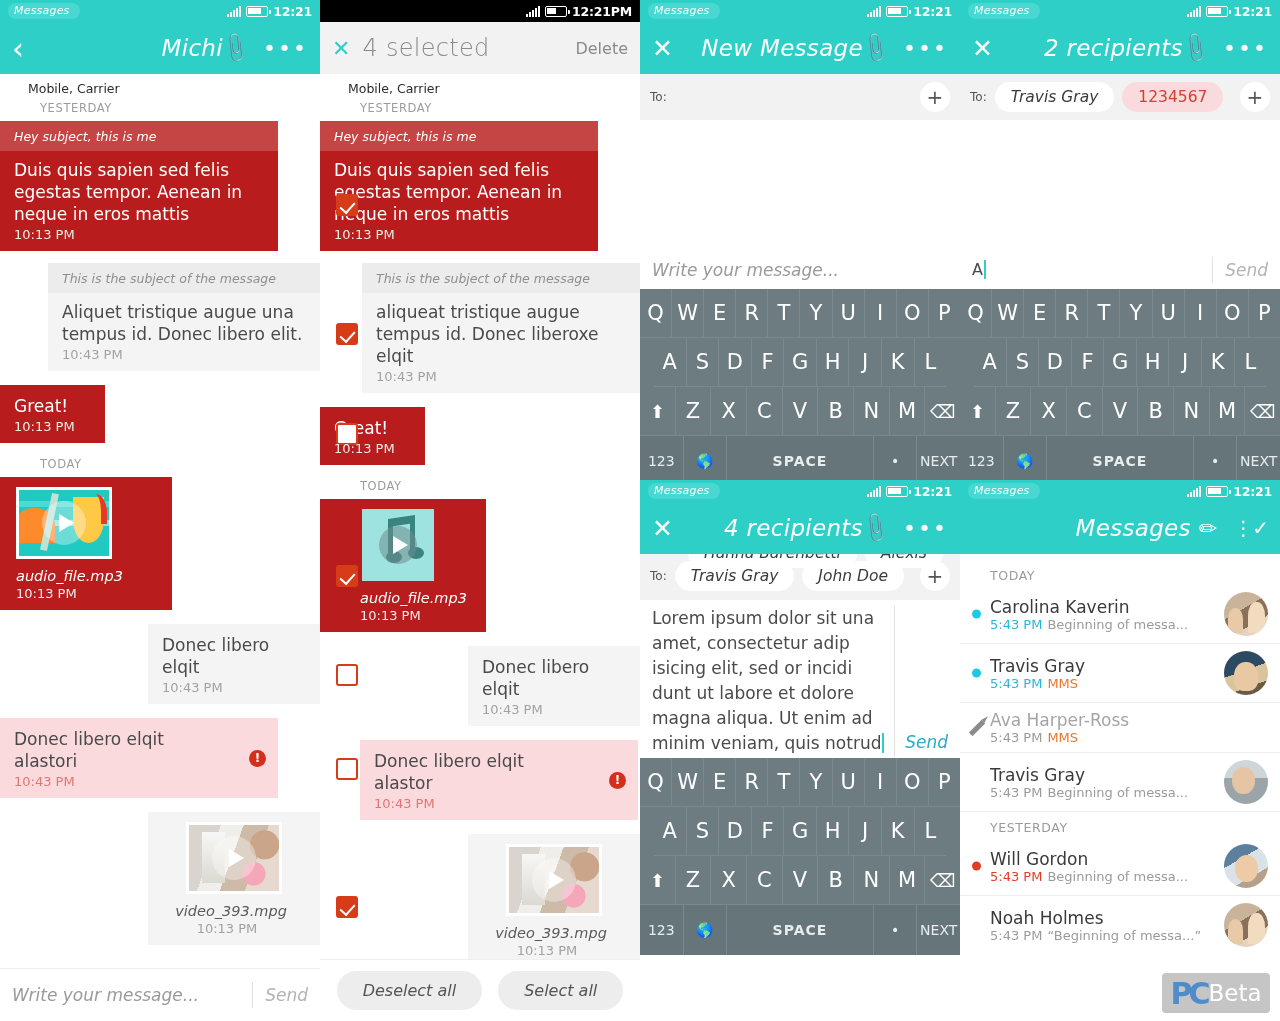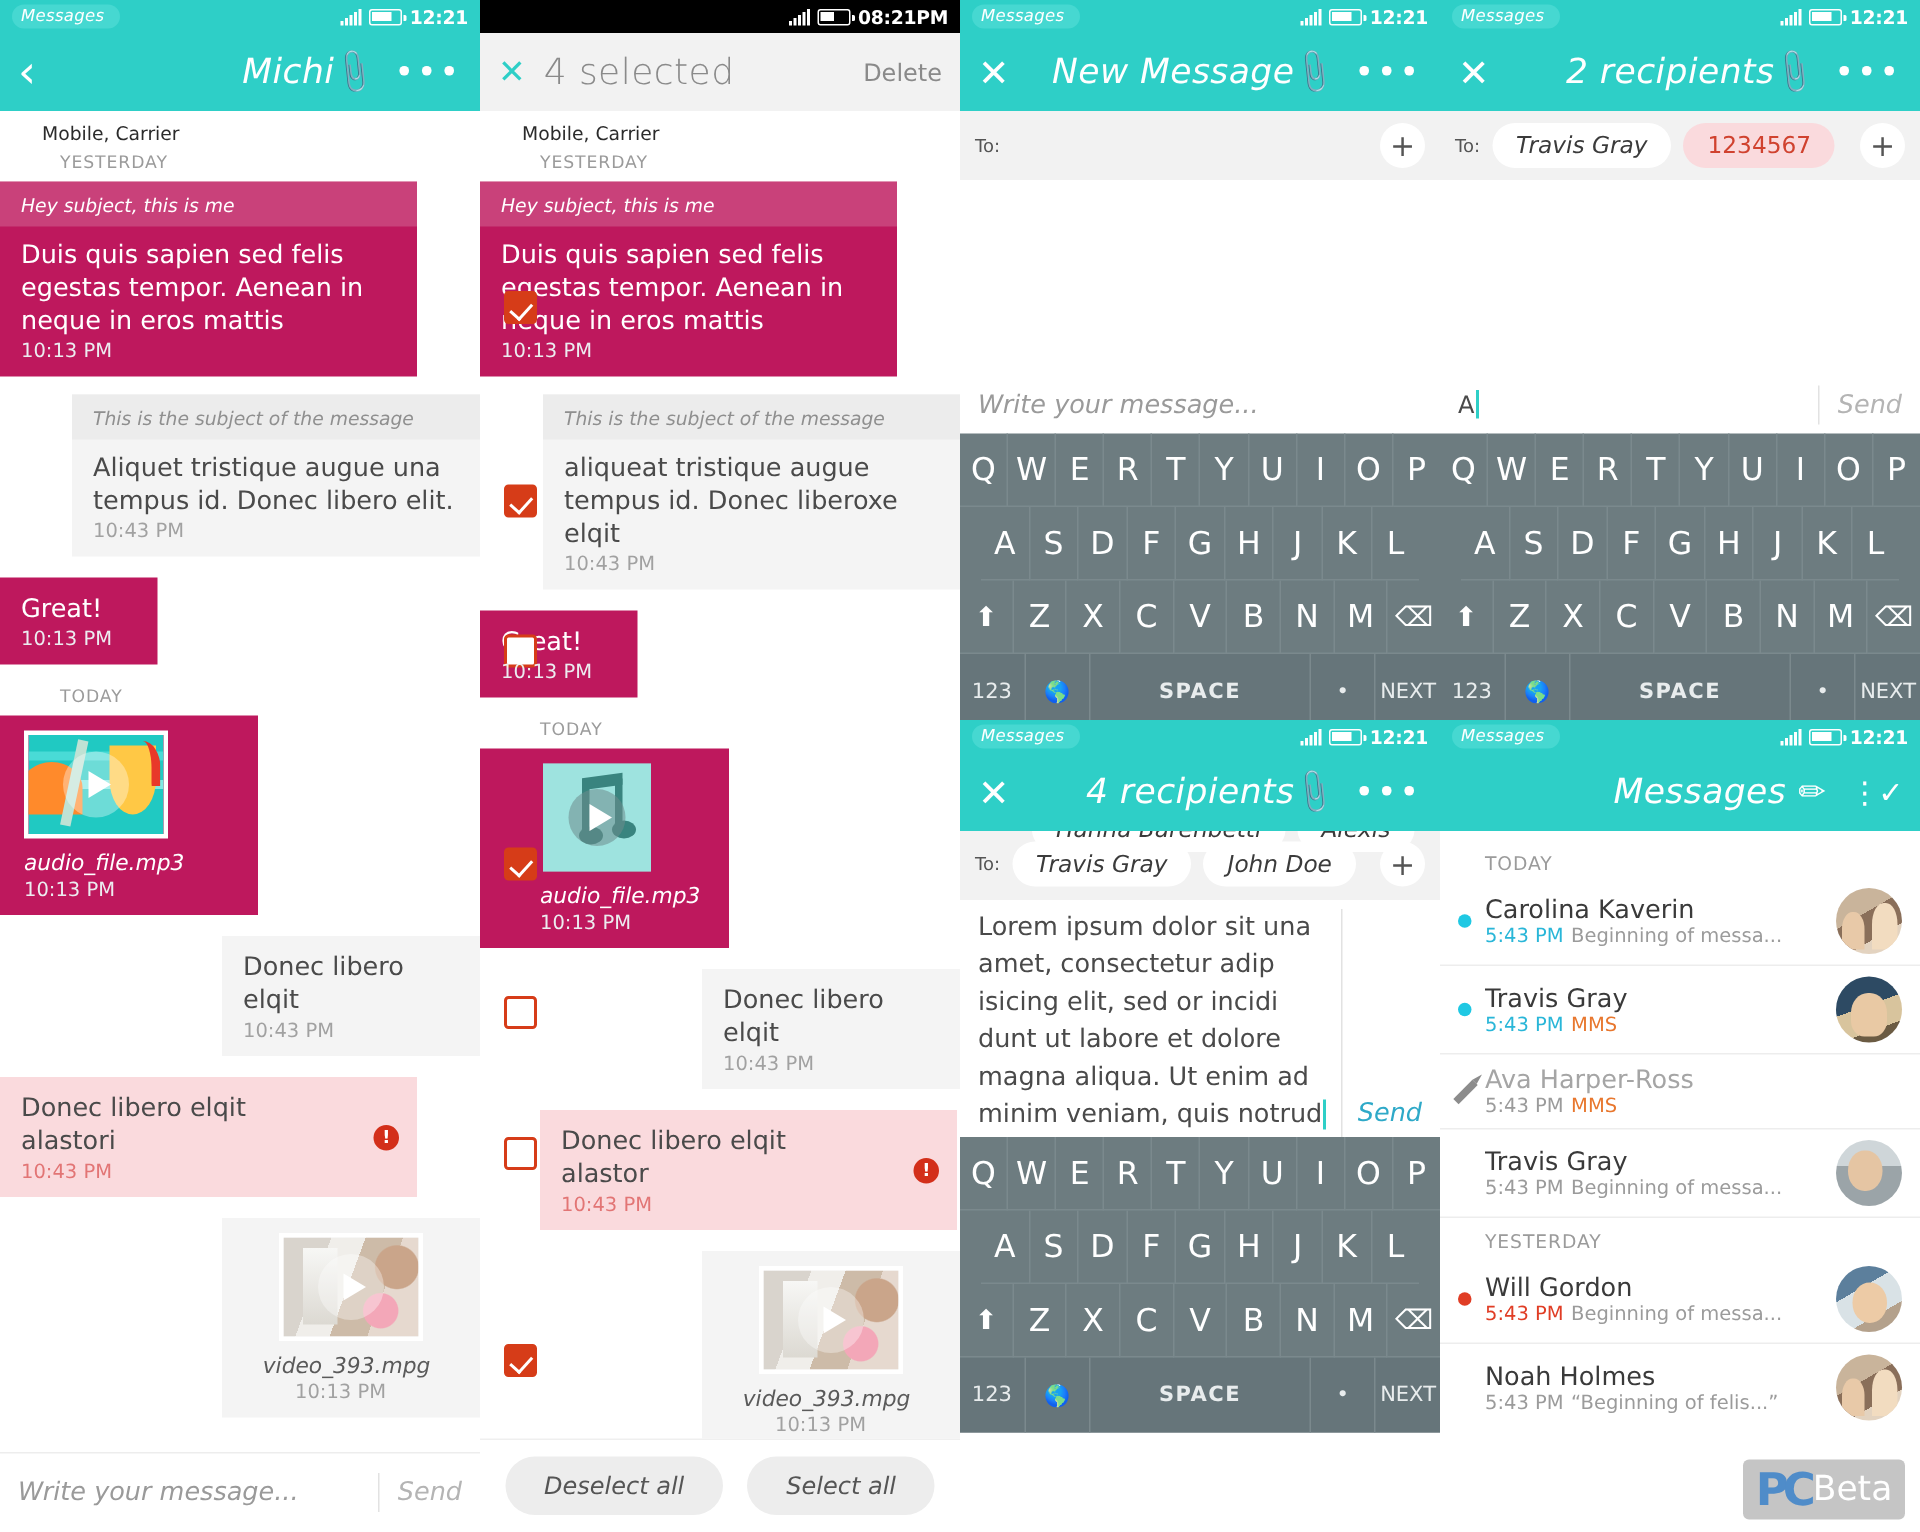--- a/index.html
+++ b/index.html
@@ -66,21 +66,21 @@
   
   .convo { position: relative; background: #fff; height: 100%; overflow: hidden; }
   .carrier { font-size: 12.5px; color: #2b2b2b; padding: 7px 0 0 28px; }
   .daysep { font-size: 11.5px; color: #9b9b9b; padding: 5px 0 6px 40px;
             letter-spacing: .6px; }
   .row { position: relative; display: flex; }
   .row.out { justify-content: flex-start; }
   .row.in  { justify-content: flex-end; }
 
   .bub { max-width: 278px; }
-  .bub.out { background: #be185d; color: #fff; }
+  .bub.out { background: #b91c1c; color: #fff; }
   .bub.in  { background: #f4f4f4; color: #4a4a4a; }
   .bub.err { background: #fadadd; color: #4a4a4a; }
   .subject {
     font-size: 12.5px; font-style: italic; padding: 8px 14px 7px 14px;
   }
   .bub.out .subject { background: rgba(255,255,255,.18); color:#fff; }
   .bub.in  .subject { background: #ececec; color: #8f8f8f; }
   .btxt { font-size: 17px; line-height: 22px; padding: 8px 14px 0 14px; }
   .bub.in .btxt, .bub.err .btxt { color:#4a4a4a; }
   .btime { font-size: 13px; padding: 2px 14px 9px 14px; opacity: .92; }
@@ -392,21 +392,21 @@
         <span class="bars">
             <i></i>
             <i></i>
             <i></i>
             <i></i>
             <i></i>
           </span>
         <span class="batt">
             <b style="width:52%"></b>
           </span>
-        <span class="sb-time">08:21PM</span>
+        <span class="sb-time">12:21PM</span>
       </span>
     </div>
 
     <div class="toolbar light">
       <span class="tb-x teal">✕</span>
       <span class="tb-title">4 selected</span>
       <span class="tb-del">Delete</span>
     </div>
 
     <div class="convo">
@@ -822,21 +822,21 @@
         <span class="mtexts">
           <span class="mname" style="display:block">Will Gordon</span>
           <span class="msub" style="display:block"><span class="mtime red">5:43 PM</span><span>Beginning of messa...</span></span>
         </span>
         <span class="avatar av4"></span>
       </div>
 
       <div class="mrow">
         <span class="mtexts">
           <span class="mname" style="display:block">Noah Holmes</span>
-          <span class="msub" style="display:block"><span class="mtime" style="color:#9b9b9b">5:43 PM</span><span>“Beginning of felis...”</span></span>
+          <span class="msub" style="display:block"><span class="mtime" style="color:#9b9b9b">5:43 PM</span><span>“Beginning of messa...”</span></span>
         </span>
         <span class="avatar av1"></span>
       </div>
     </div>
 
     <div class="wm">
       <span class="pcp">PC</span>
       <span class="bta">Beta</span>
     </div>
   </div>

